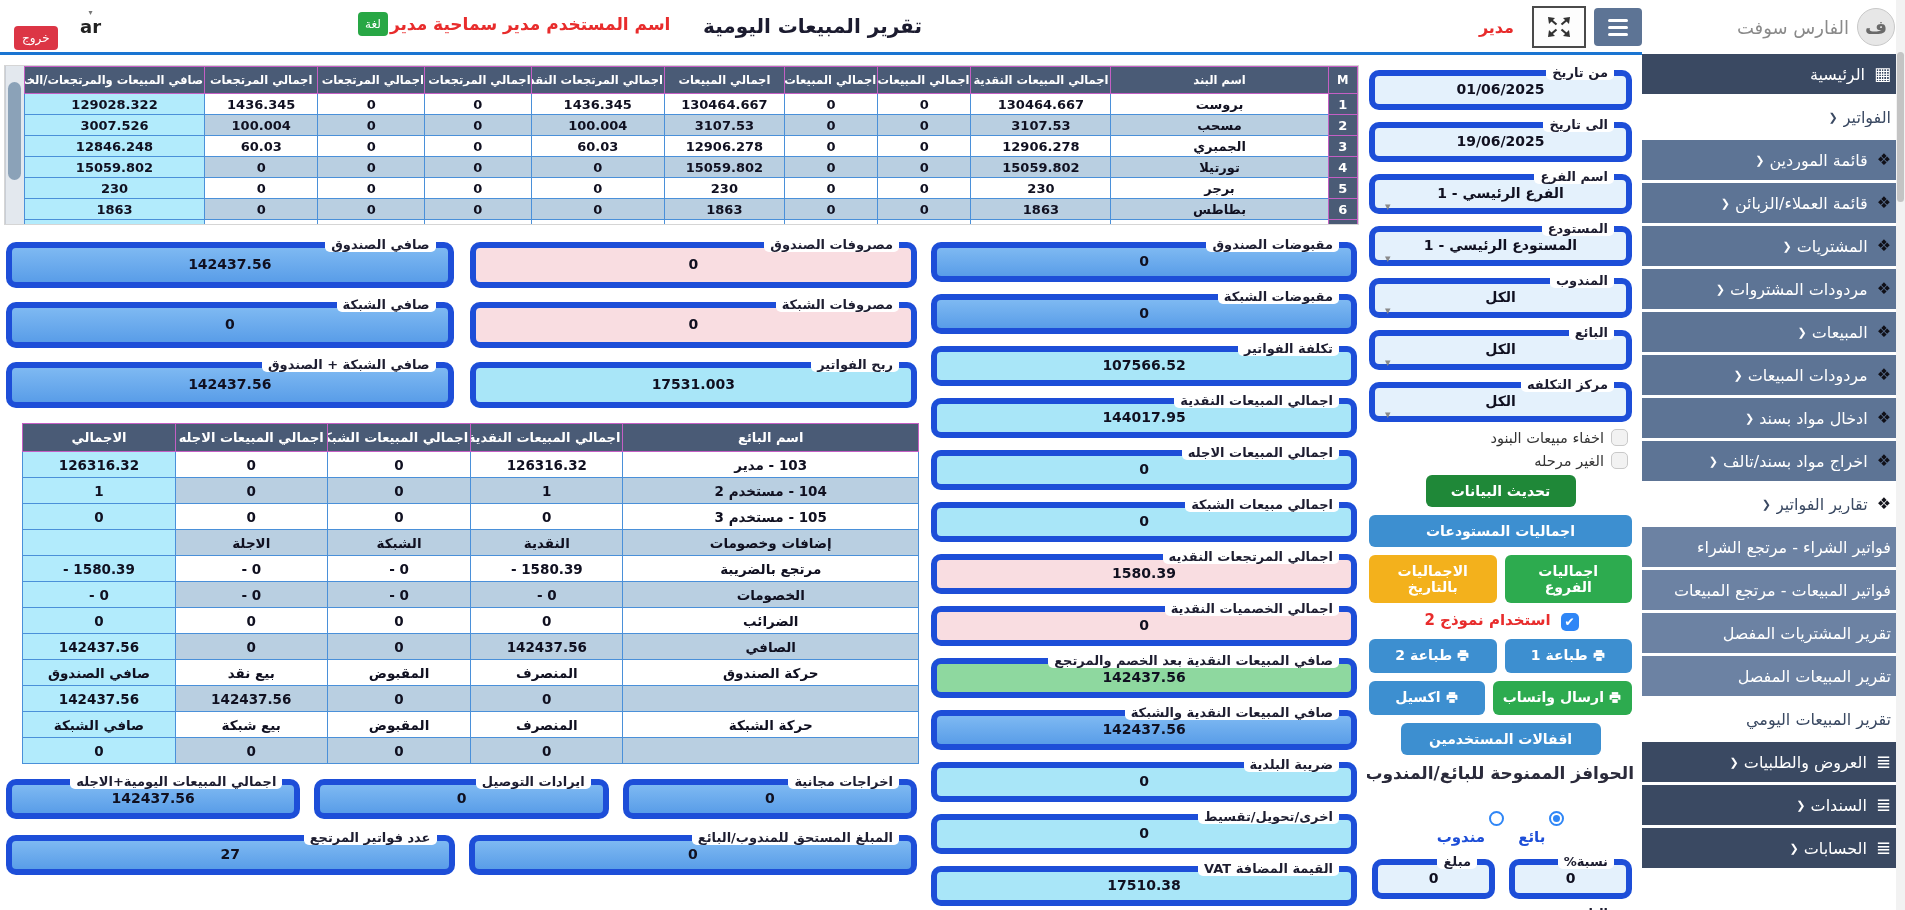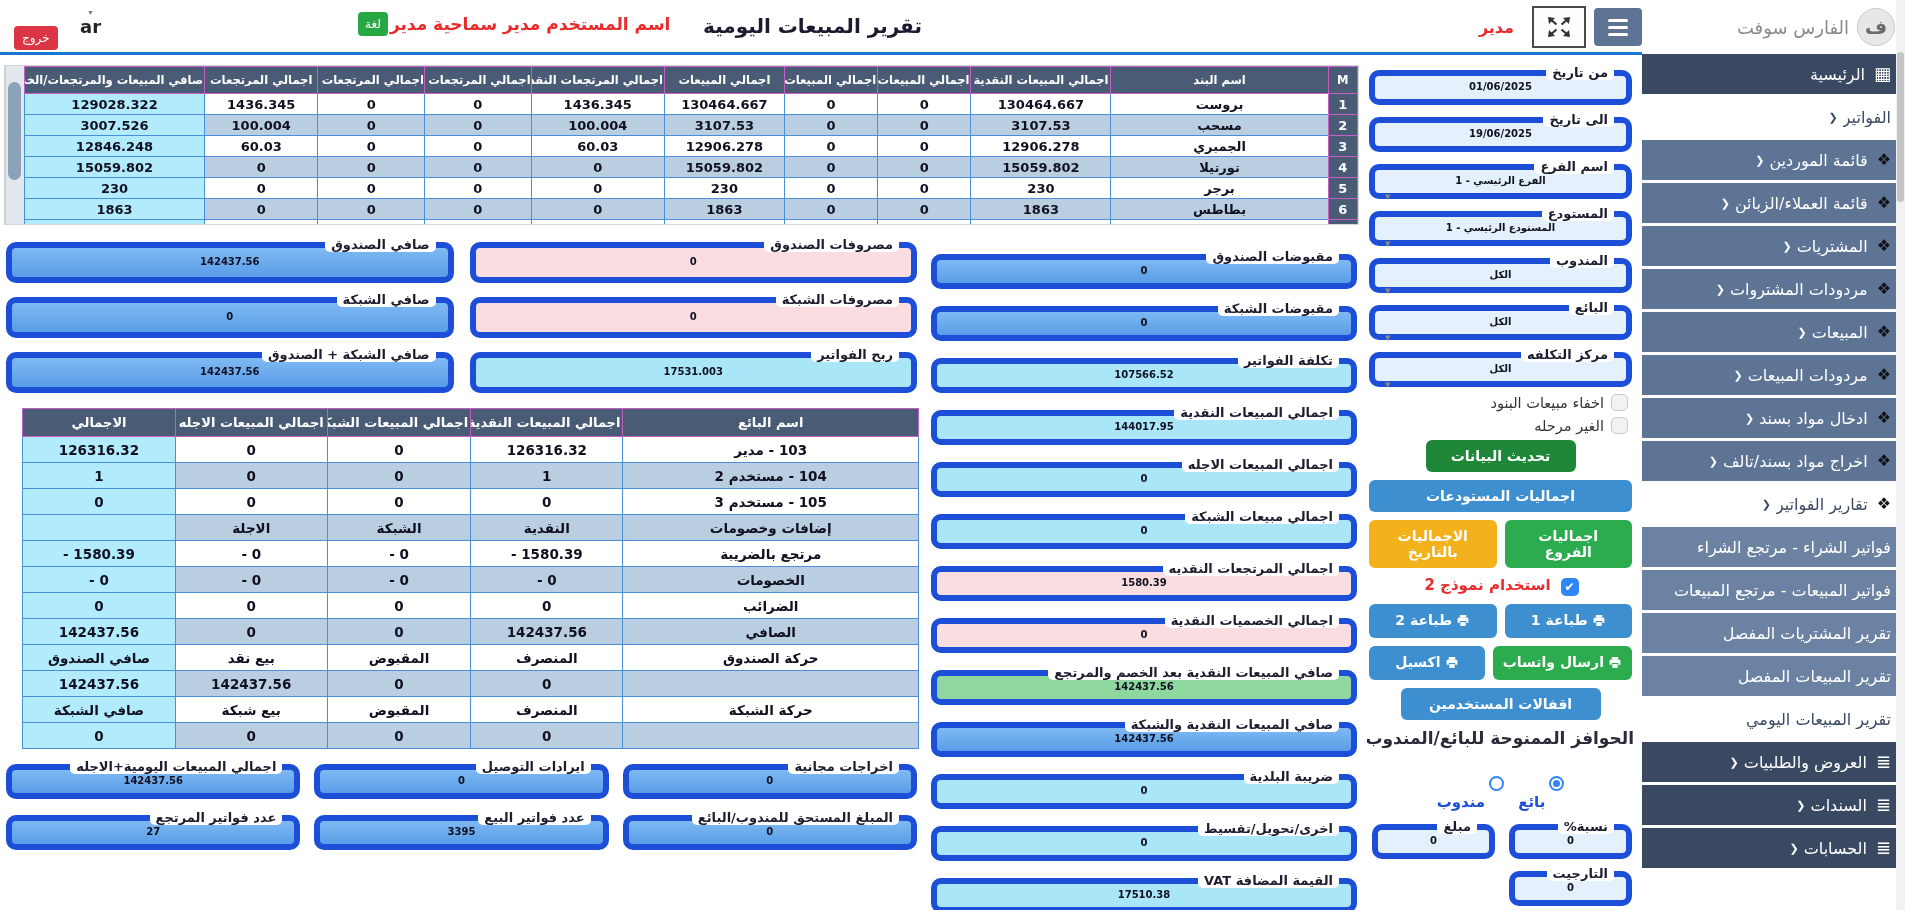--- a/index.html
+++ b/index.html
@@ -52,21 +52,21 @@
   .lang-btn { background:#28a745; color:#fff; font-size:12px; padding:5px 7px; border-radius:4px; cursor:pointer; }
 
   .content { flex:1; display:flex; gap:8px; padding:10px 8px 0 4px; overflow:hidden; background:#fff; }
 
   
   .filter-panel { width:267px; flex:0 0 267px; overflow:hidden; }
   fieldset.field { border:6px solid #1d4ed8; border-radius:10px; margin:0 2px 7px 2px; position:relative;
                    padding:0 4px 1px 4px; min-height:34px; }
   fieldset.field legend { background:#fff; font-weight:bold; font-size:13px; color:#1d1d30; padding:0 6px;
                           margin-right:8px; border-radius:5px; }
-  .fval { text-align:center; font-weight:bold; font-size:10px; color:#101020; padding:1px 6px 6px; direction:ltr; }
+  .fval { text-align:center; font-weight:bold; font-size:14px; color:#101020; padding:1px 6px 6px; direction:ltr; }
   .st-lightblue { background:#e4f1fc; }
   .st-blue  { background:linear-gradient(#7eb9f2,#599de8); }
   .st-cyan  { background:#a9e6f8; }
   .st-pink  { background:#f9dde1; }
   .st-green { background:#8ed89f; }
   .darkb { border-color:#2b3a55; }
   .caret { position:absolute; left:10px; top:16px; color:#8a8a8a; font-size:11px; }
   .chk-row { display:flex; align-items:center; gap:7px; margin:2px 6px 6px 0; }
   .chk { width:17px; height:17px; border-radius:5px; background:#f2f2f2; border:1px solid #c9c9c9; cursor:pointer; flex:0 0 17px; }
   .chk-lbl { font-size:14.5px; color:#333; font-weight:500; }
@@ -101,21 +101,21 @@
             padding:1px 2px; height:21px; white-space:nowrap; overflow:hidden; direction:ltr; }
   tr.odd td { background:#fff; }
   tr.even td { background:#b9cfe1; }
   #t1 td.net { background:#b2ebfc; }
   #t1 td.mcol { background:#4a5b76; color:#fff; border-color:#c45fc4; }
   #t1 td.namecol { direction:rtl; }
 
   .report { flex:1; min-width:0; display:flex; flex-direction:column; }
   .report-body { display:flex; gap:10px; margin-top:12px; flex:1; min-height:0; }
   .right-stack { width:430px; flex:0 0 430px; }
-  .right-stack fieldset.field { margin-bottom:7px;margin-top:12px; }
+  .right-stack fieldset.field { margin-bottom:7px; }
   .left-area { flex:1; min-width:0; }
   .mini-row { display:flex; gap:12px; margin-bottom:6px; }
   .mini-col { flex:1; }
   .mini-col fieldset.field { margin-bottom:9px; }
   .mini-col .fval { padding:4px 6px 9px; }
 
   #t2 { width:98%; margin-bottom:10px; }
   .tbl2 td.lbl { direction:rtl; }
   .tbl2 td { height:26px; font-size:13.5px; }
   .tbl2 th { font-size:13px; padding:6px 2px; }
@@ -720,24 +720,20 @@
                     <legend>اجمالي المبيعات اليومية+الاجله</legend>
                     <div class="fval">142437.56</div>
                   </fieldset>
                 </div>
                 <div class="b-row">
                   <fieldset class="field st-blue">
                     <legend>المبلغ المستحق للمندوب/البائع</legend>
                     <div class="fval">0</div>
                   </fieldset>
                   <fieldset class="field st-blue">
-                    <legend>عدد فواتير البيع</legend>
-                    <div class="fval">3395</div>
-                  </fieldset>
-                  <fieldset class="field st-blue">
                     <legend>عدد فواتير المرتجع</legend>
                     <div class="fval">27</div>
                   </fieldset>
                 </div>
               </div>
           </div>
         </div>
       </div>
 
     </div>

